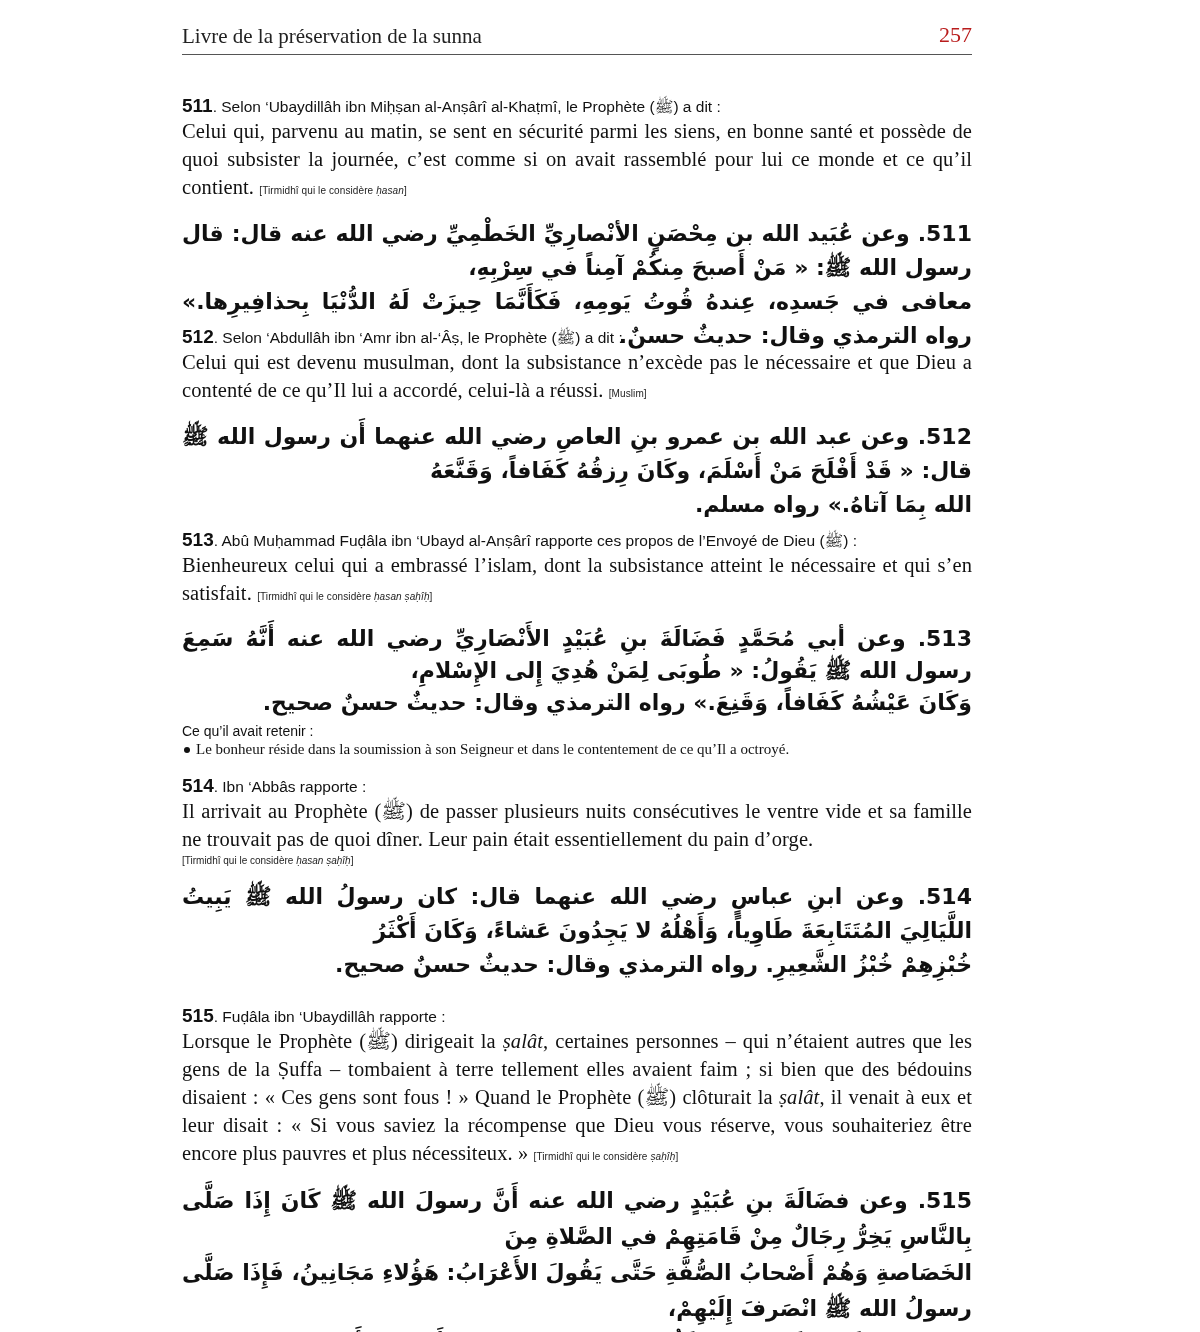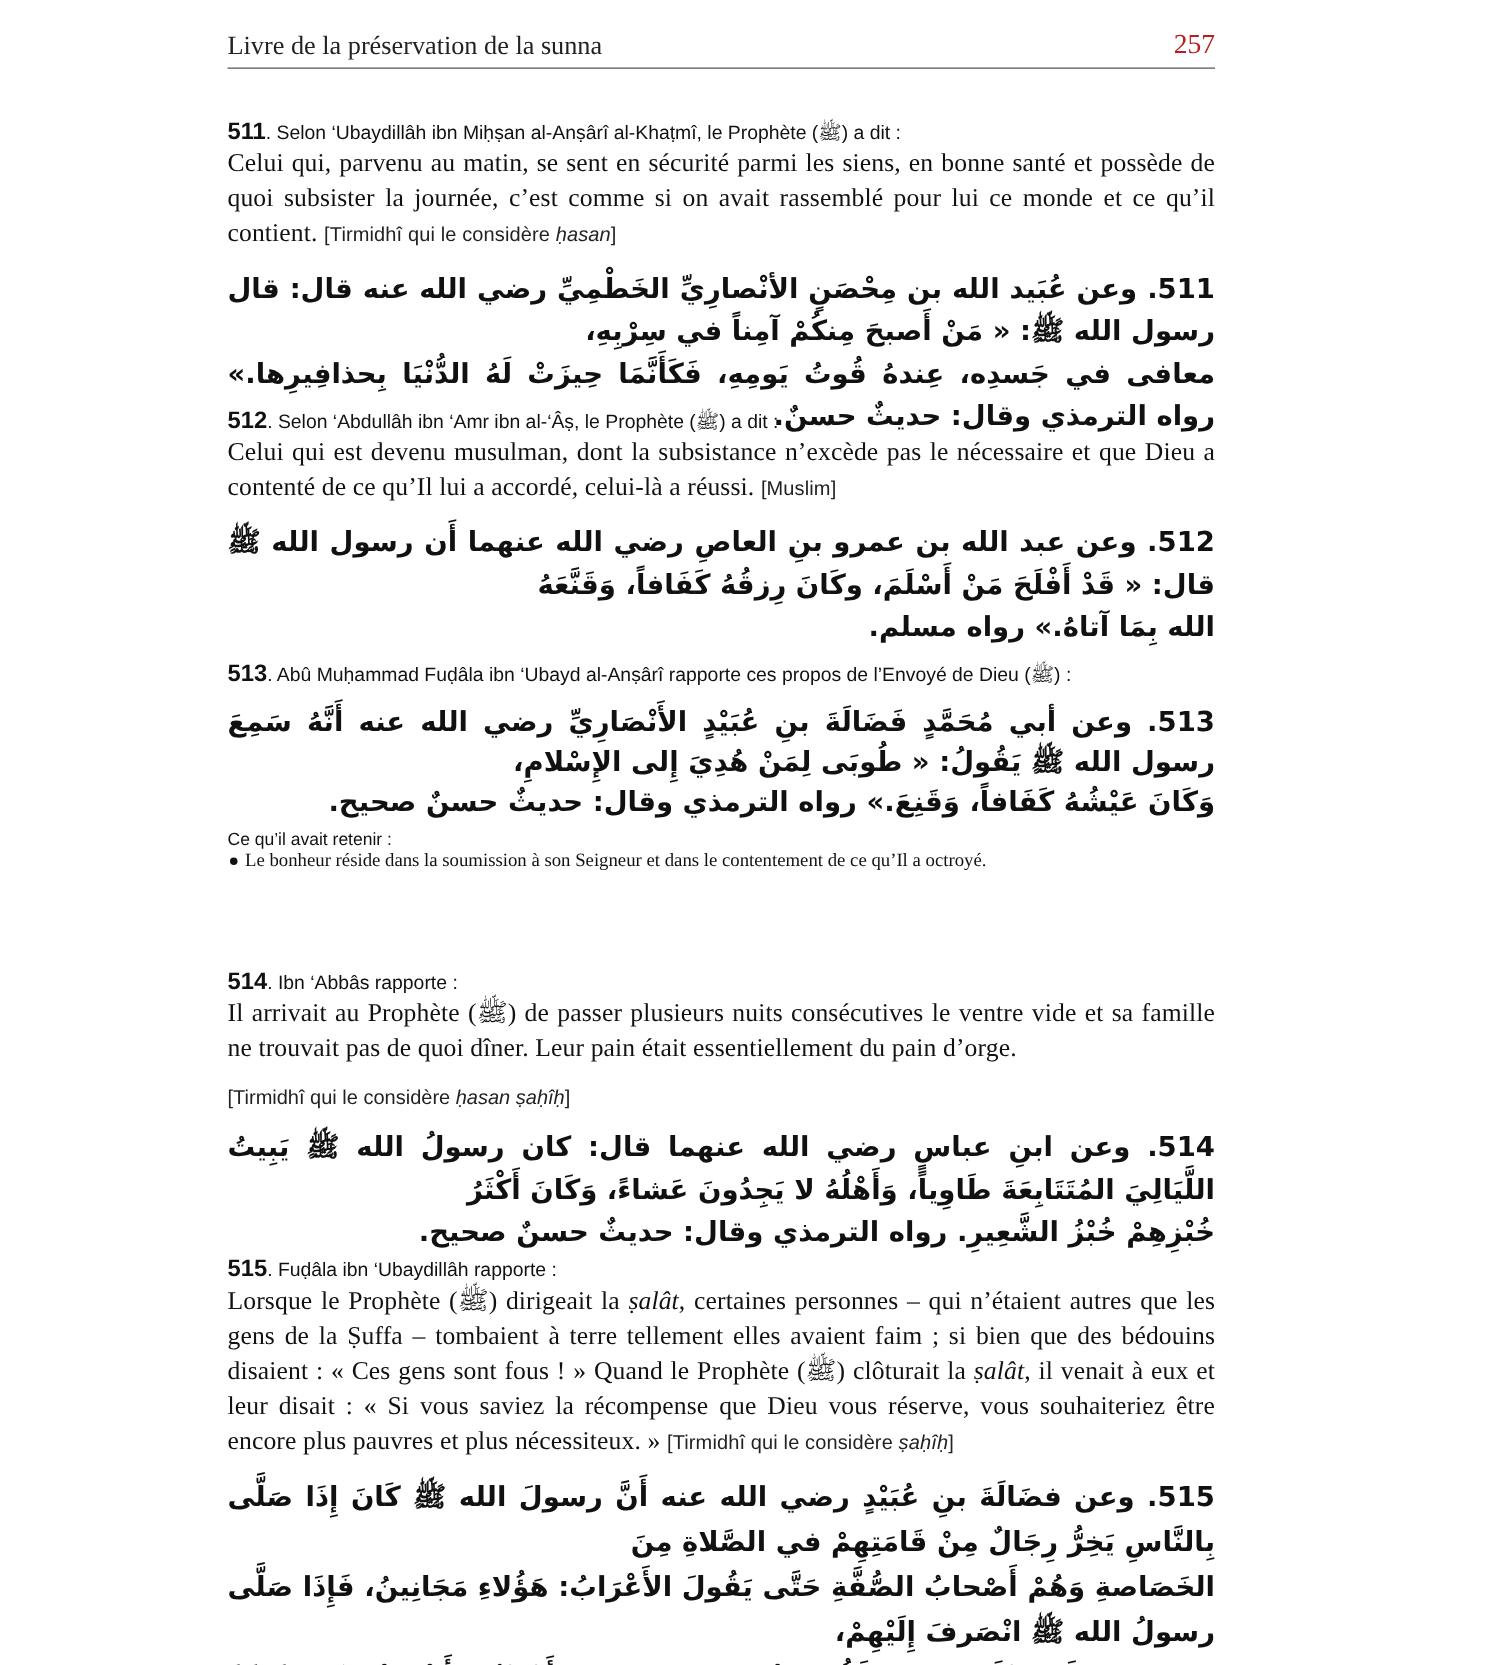--- a/index.html
+++ b/index.html
@@ -9,21 +9,21 @@
     position: absolute; left: 0; top: 22px; width: 790px; height: 32px;
     border-bottom: 1px solid #555;
   }
   .rh-title { position: absolute; left: 0; top: 2px; font-family: "Liberation Serif", serif; font-size: 21px; color: #222; }
   .rh-page { position: absolute; right: 0; top: 0; font-family: "Liberation Serif", serif; font-size: 22px; color: #b91c1c; }
 
   .hadith { position: absolute; left: 0; width: 790px; }
   .intro { font-family: "Liberation Sans", sans-serif; font-size: 15.5px; color: #111; line-height: 20px; }
   .intro .num { font-weight: bold; font-size: 19px; }
   .fr { font-family: "Liberation Serif", serif; font-size: 20.5px; line-height: 28px; text-align: justify; text-align-last: left; color: #111; letter-spacing: 0.1px; }
-  .src { font-family: "Liberation Sans", sans-serif; font-size: 16px; color: #222; }
+  .src { font-family: "Liberation Sans", sans-serif; font-size: 10px; color: #222; }
   .src i { font-style: italic; }
   .ar {
     font-family: "DejaVu Sans", sans-serif; direction: rtl; text-align: justify; text-align-last: right;
     font-size: 22px; line-height: 34px; color: #111; margin-top: 12px; font-weight: bold;
   }
   .ar .line { display: block; }
   .retain-title { font-family: "Liberation Sans", sans-serif; font-size: 14px; margin-top: 4px; }
   .retain-item { font-family: "Liberation Serif", serif; font-size: 15px; margin-top: 2px; }
   .bullet { display: inline-block; width: 6px; height: 6px; background: #111; border-radius: 50%; margin: 0 6px 2px 2px; vertical-align: middle; }
 </style>
@@ -50,32 +50,33 @@
     <div class="intro"><span class="num">512</span><span>. Selon ‘Abdullâh ibn ‘Amr ibn al-‘Âṣ, le Prophète (ﷺ) a dit :</span></div>
     <div class="fr"><span>Celui qui est devenu musulman, dont la subsistance n’excède pas le nécessaire et que Dieu a contenté de ce qu’Il lui a accordé, celui-là a réussi.</span> <span class="src"><span>[Muslim</span><i></i><span>]</span></span></div>
     <div class="ar">
       <span class="line">512. وعن عبد الله بن عمرو بنِ العاصِ رضي الله عنهما أَن رسول الله ﷺ قال: « قَدْ أَفْلَحَ مَنْ أَسْلَمَ، وكَانَ رِزقُهُ كَفَافاً، وَقَنَّعَهُ</span>
       <span class="line">الله بِمَا آتاهُ.» رواه مسلم.</span>
     </div>
   </div>
 
   <div class="hadith" style="top:530px">
     <div class="intro"><span class="num">513</span><span>. Abû Muḥammad Fuḍâla ibn ‘Ubayd al-Anṣârî rapporte ces propos de l’Envoyé de Dieu (ﷺ) :</span></div>
+    <div class="fr"><span>Bienheureux celui qui a embrassé l’islam, dont la subsistance atteint le nécessaire et qui s’en satisfait.</span> <span class="src"><span>[Tirmidhî qui le considère </span><i>ḥasan ṣaḥîḥ</i><span>]</span></span></div>
     <div class="ar" style="line-height:32px">
       <span class="line">513. وعن أبي مُحَمَّدٍ فَضَالَةَ بنِ عُبَيْدٍ الأَنْصَارِيِّ رضي الله عنه أَنَّهُ سَمِعَ رسول الله ﷺ يَقُولُ: « طُوبَى لِمَنْ هُدِيَ إِلى الإِسْلامِ،</span>
       <span class="line">وَكَانَ عَيْشُهُ كَفَافاً، وَقَنِعَ.» رواه الترمذي وقال: حديثٌ حسنٌ صحيح.</span>
     </div>
     <div class="retain-title">Ce qu’il avait retenir :</div>
     <div class="retain-item"><span class="bullet"></span><span>Le bonheur réside dans la soumission à son Seigneur et dans le contentement de ce qu’Il a octroyé.</span></div>
   </div>
 
   <div class="hadith" style="top:776px">
     <div class="intro"><span class="num">514</span><span>. Ibn ‘Abbâs rapporte :</span></div>
     <div class="fr"><span>Il arrivait au Prophète (ﷺ) de passer plusieurs nuits consécutives le ventre vide et sa famille ne trouvait pas de quoi dîner. Leur pain était essentiellement du pain d’orge.</span></div>
-    <div class="src" style="margin-top:17px"><span>[Tirmidhî qui le considère </span><i>ḥasan ṣaḥîḥ</i><span>]</span></div>
+    <div class="src" style="margin-top:2px"><span>[Tirmidhî qui le considère </span><i>ḥasan ṣaḥîḥ</i><span>]</span></div>
     <div class="ar" style="margin-top:14px">
       <span class="line">514. وعن ابنِ عباسٍ رضي الله عنهما قال: كان رسولُ الله ﷺ يَبِيتُ اللَّيَالِيَ المُتَتَابِعَةَ طَاوِياً، وَأَهْلُهُ لا يَجِدُونَ عَشاءً، وَكَانَ أَكْثَرُ</span>
       <span class="line">خُبْزِهِمْ خُبْزُ الشَّعِيرِ. رواه الترمذي وقال: حديثٌ حسنٌ صحيح.</span>
     </div>
   </div>
 
   <div class="hadith" style="top:1006px">
     <div class="intro"><span class="num">515</span><span>. Fuḍâla ibn ‘Ubaydillâh rapporte :</span></div>
     <div class="fr"><span>Lorsque le Prophète (ﷺ) dirigeait la </span><i>ṣalât</i><span>, certaines personnes – qui n’étaient autres que les gens de la Ṣuffa – tombaient à terre tellement elles avaient faim ; si bien que des bédouins disaient : « Ces gens sont fous ! » Quand le Prophète (ﷺ) clôturait la </span><i>ṣalât</i><span>, il venait à eux et leur disait : « Si vous saviez la récompense que Dieu vous réserve, vous souhaiteriez être encore plus pauvres et plus nécessiteux. »</span> <span class="src"><span>[Tirmidhî qui le considère </span><i>ṣaḥîḥ</i><span>]</span></span></div>
     <div class="ar" style="line-height:36px">

